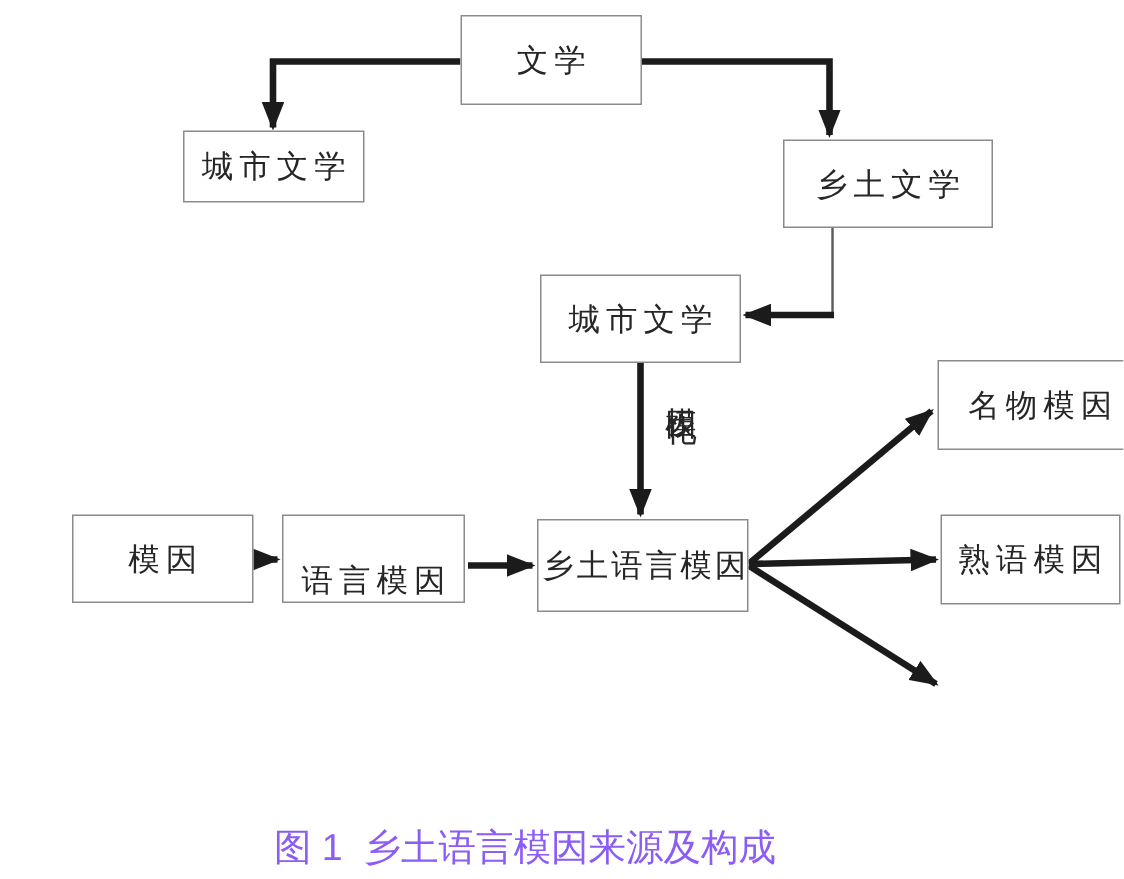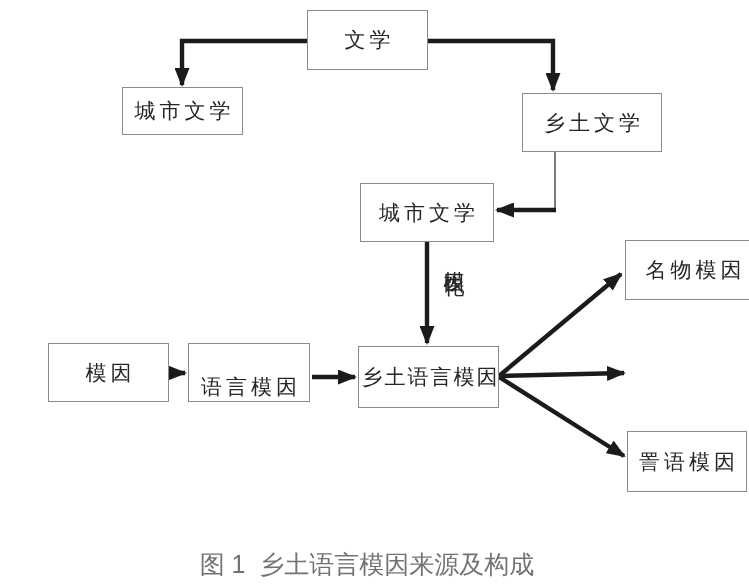--- a/index.html
+++ b/index.html
@@ -61,23 +61,22 @@
     color: var(--text-color, #262626);
   }
   .caption {
     position: absolute;
     left: 0;
     top: 548px;
     width: 700px;
     text-align: center;
     font-family: "Liberation Sans", "DejaVu Sans", sans-serif;
     font-size: 25px;
-    color: #737373;
+    color: #8b5cf6;
     white-space: pre;
-    padding-left: 17px;
   }
 </style>
 </head>
 <body>
 
 <div class="canvas">
 
   <svg class="edges" viewBox="0 0 749 586" xmlns="http://www.w3.org/2000/svg">
     <defs>
       <marker id="arw" markerUnits="userSpaceOnUse" markerWidth="19" markerHeight="15" refX="17" refY="7.5" orient="auto">
@@ -121,22 +120,22 @@
   </div>
 
   <div class="node wide" style="left:358px; top:346px; width:141px; height:62px;">
     <span>乡土语言模因</span>
   </div>
 
   <div class="node" style="left:625px; top:240px; width:137px; height:60px;">
     <span>名物模因</span>
   </div>
 
+  <div class="node" style="left:627px; top:343px; width:120px; height:60px;">
+    <span>熟语模因</span>
+  </div>
 
-  <div class="node" style="left:627px; top:431px; width:120px; height:61px;">
-    <span>詈语模因</span>
-  </div>
 
   <div class="vlabel">模因化</div>
 
   <div class="caption">图 1  乡土语言模因来源及构成</div>
 
 </div>
 
 </body></html>

